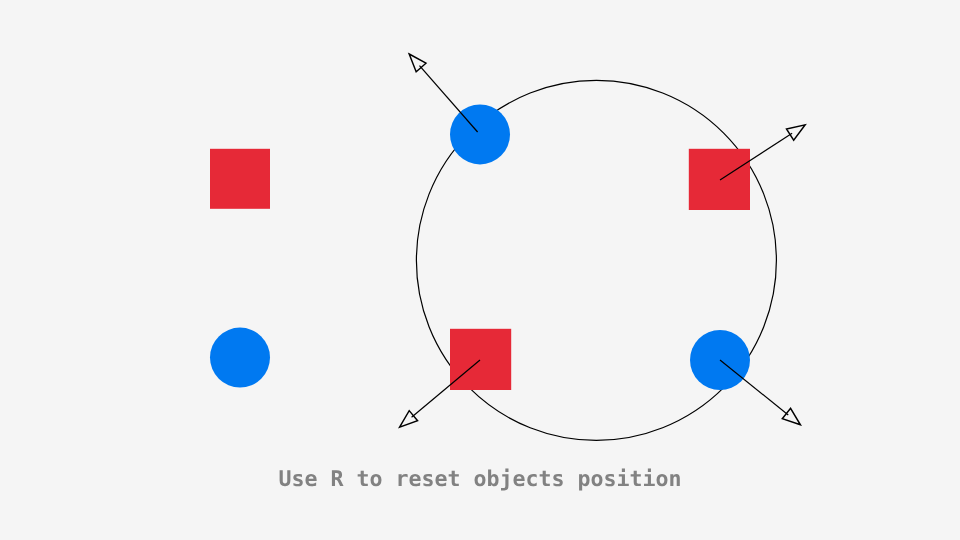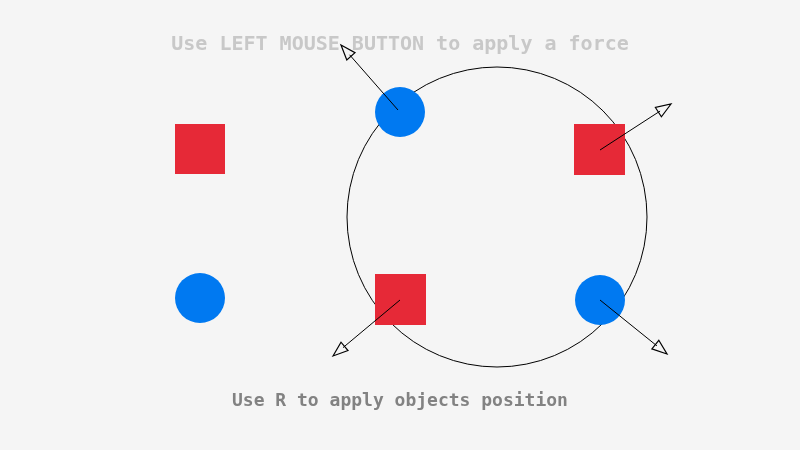--- a/index.html
+++ b/index.html
@@ -53,15 +53,14 @@
       <circle cx="600" cy="300" r="25" fill="#0079f1"></circle>
       <line x1="398" y1="110" x2="349.5712006353729" y2="54.774176163144546" stroke="#000000" stroke-width="1"></line>
       <polygon points="341.0,45.0 355.0,52.7 346.8,59.9" fill="none" stroke="#000000" stroke-width="1.2"></polygon>
       <line x1="600" y1="150" x2="660.0897125636603" y2="111.06863693058628" stroke="#000000" stroke-width="1"></line>
       <polygon points="671.0,104.0 661.4,116.8 655.4,107.5" fill="none" stroke="#000000" stroke-width="1.2"></polygon>
       <line x1="400" y1="300" x2="342.9746629837476" y2="347.6629682523901" stroke="#000000" stroke-width="1"></line>
       <polygon points="333.0,356.0 341.0,342.2 348.0,350.6" fill="none" stroke="#000000" stroke-width="1.2"></polygon>
       <line x1="600" y1="300" x2="656.8782495982593" y2="345.842171318" stroke="#000000" stroke-width="1"></line>
       <polygon points="667.0,354.0 651.9,348.9 658.8,340.3" fill="none" stroke="#000000" stroke-width="1.2"></polygon>
     </svg>
-  <div id="instruction-top" class="instruction" style="color: rgb(200, 200, 200);">Use LEFT MOUSE BUTTON to apply a force</div>
-  <div id="instruction-bottom" class="instruction" style="color: rgb(130, 130, 130);">Use R to apply objects position</div>
+  <div id="instruction-bottom" class="instruction" style="color: rgb(130, 130, 130);">Use R to reset objects position</div>
 </div>
 
 </body></html>

